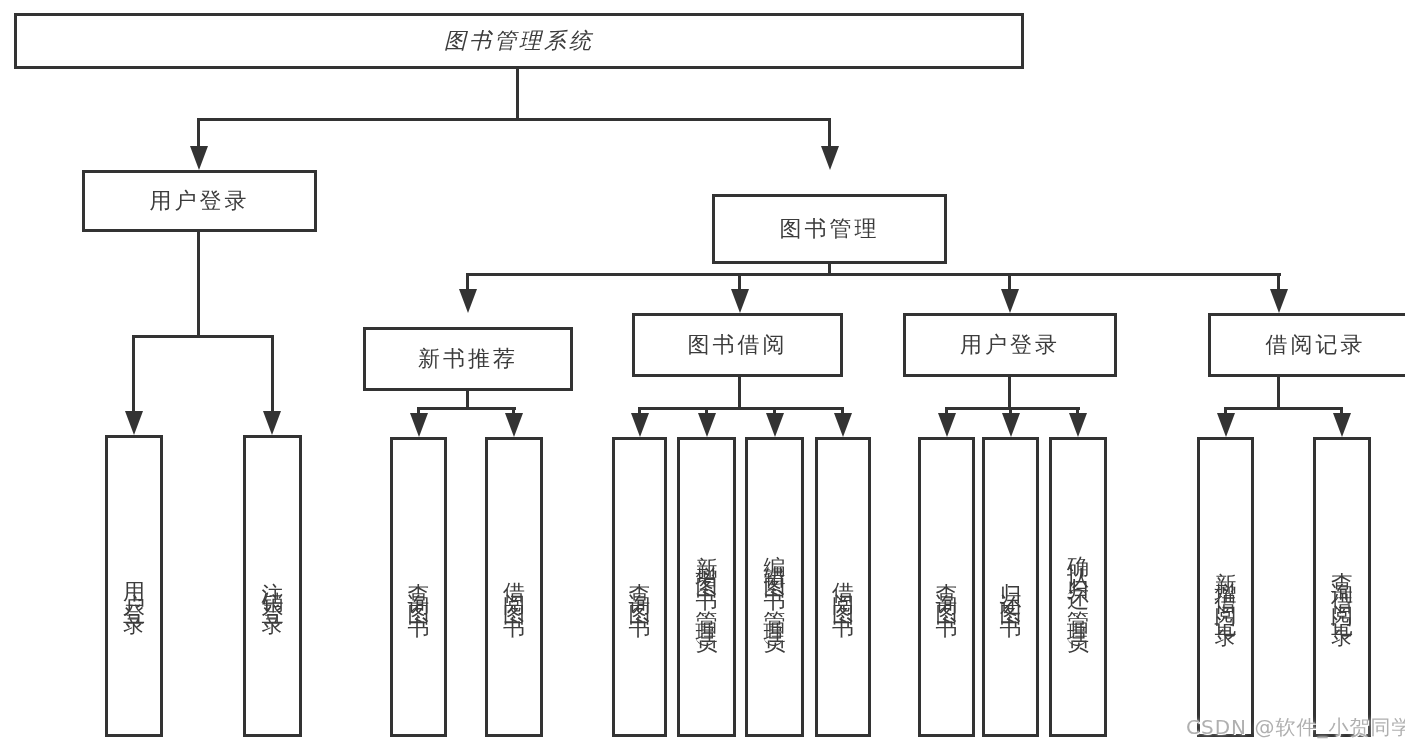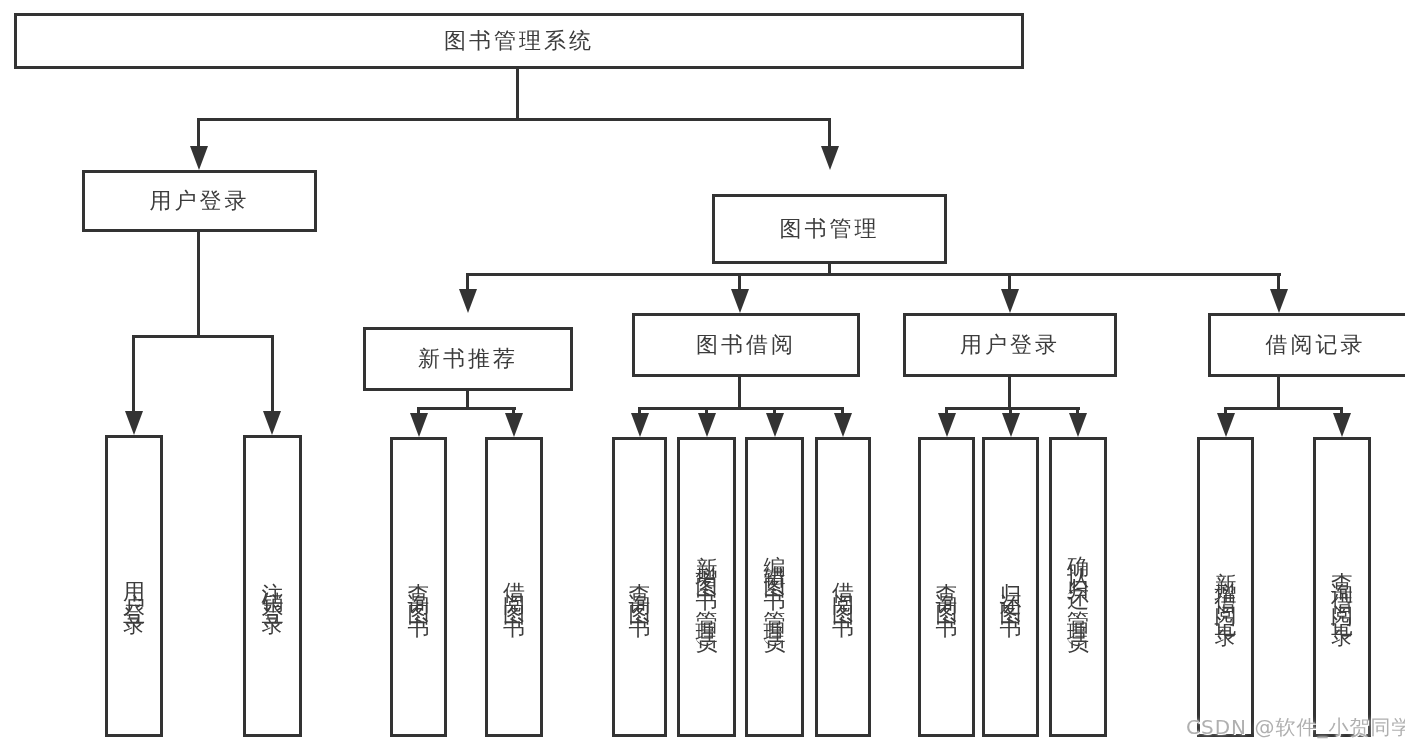--- a/index.html
+++ b/index.html
@@ -92,35 +92,35 @@
   <div class="vline" style="left:1076px;top:407px;height:9px;"></div>
   <div class="tri" style="left:1069px;top:413px;"></div>
 
   <div class="vline" style="left:1277px;top:376px;height:34px;"></div>
   <div class="hline" style="left:1224px;top:407px;width:119px;"></div>
   <div class="vline" style="left:1224px;top:407px;height:9px;"></div>
   <div class="tri" style="left:1217px;top:413px;"></div>
   <div class="vline" style="left:1340px;top:407px;height:9px;"></div>
   <div class="tri" style="left:1333px;top:413px;"></div>
 
-  <div class="hbox" style="left:14px;top:13px;width:1010px;height:56px;">
+  <div class="hbox" style="left:14px;top:13px;width:1010px;height:56px;font-style:italic;">
     <span class="label">图书管理系统</span>
   </div>
 
   <div class="hbox" style="left:82px;top:170px;width:235px;height:62px;">
     <span class="label">用户登录</span>
   </div>
   <div class="hbox" style="left:712px;top:170px;width:235px;height:70px;margin-top:24px;">
     <span class="label">图书管理</span>
   </div>
 
   <div class="hbox" style="left:363px;top:327px;width:210px;height:64px;">
     <span class="label">新书推荐</span>
   </div>
-  <div class="hbox" style="left:632px;top:313px;width:228px;height:64px;">
+  <div class="hbox" style="left:632px;top:313px;width:211px;height:64px;">
     <span class="label">图书借阅</span>
   </div>
   <div class="hbox" style="left:903px;top:313px;width:214px;height:64px;">
     <span class="label">用户登录</span>
   </div>
   <div class="hbox" style="left:1208px;top:313px;width:215px;height:64px;">
     <span class="label">借阅记录</span>
   </div>
 
   <div class="vbox" style="left:105px;top:435px;width:58px;height:302px;">

